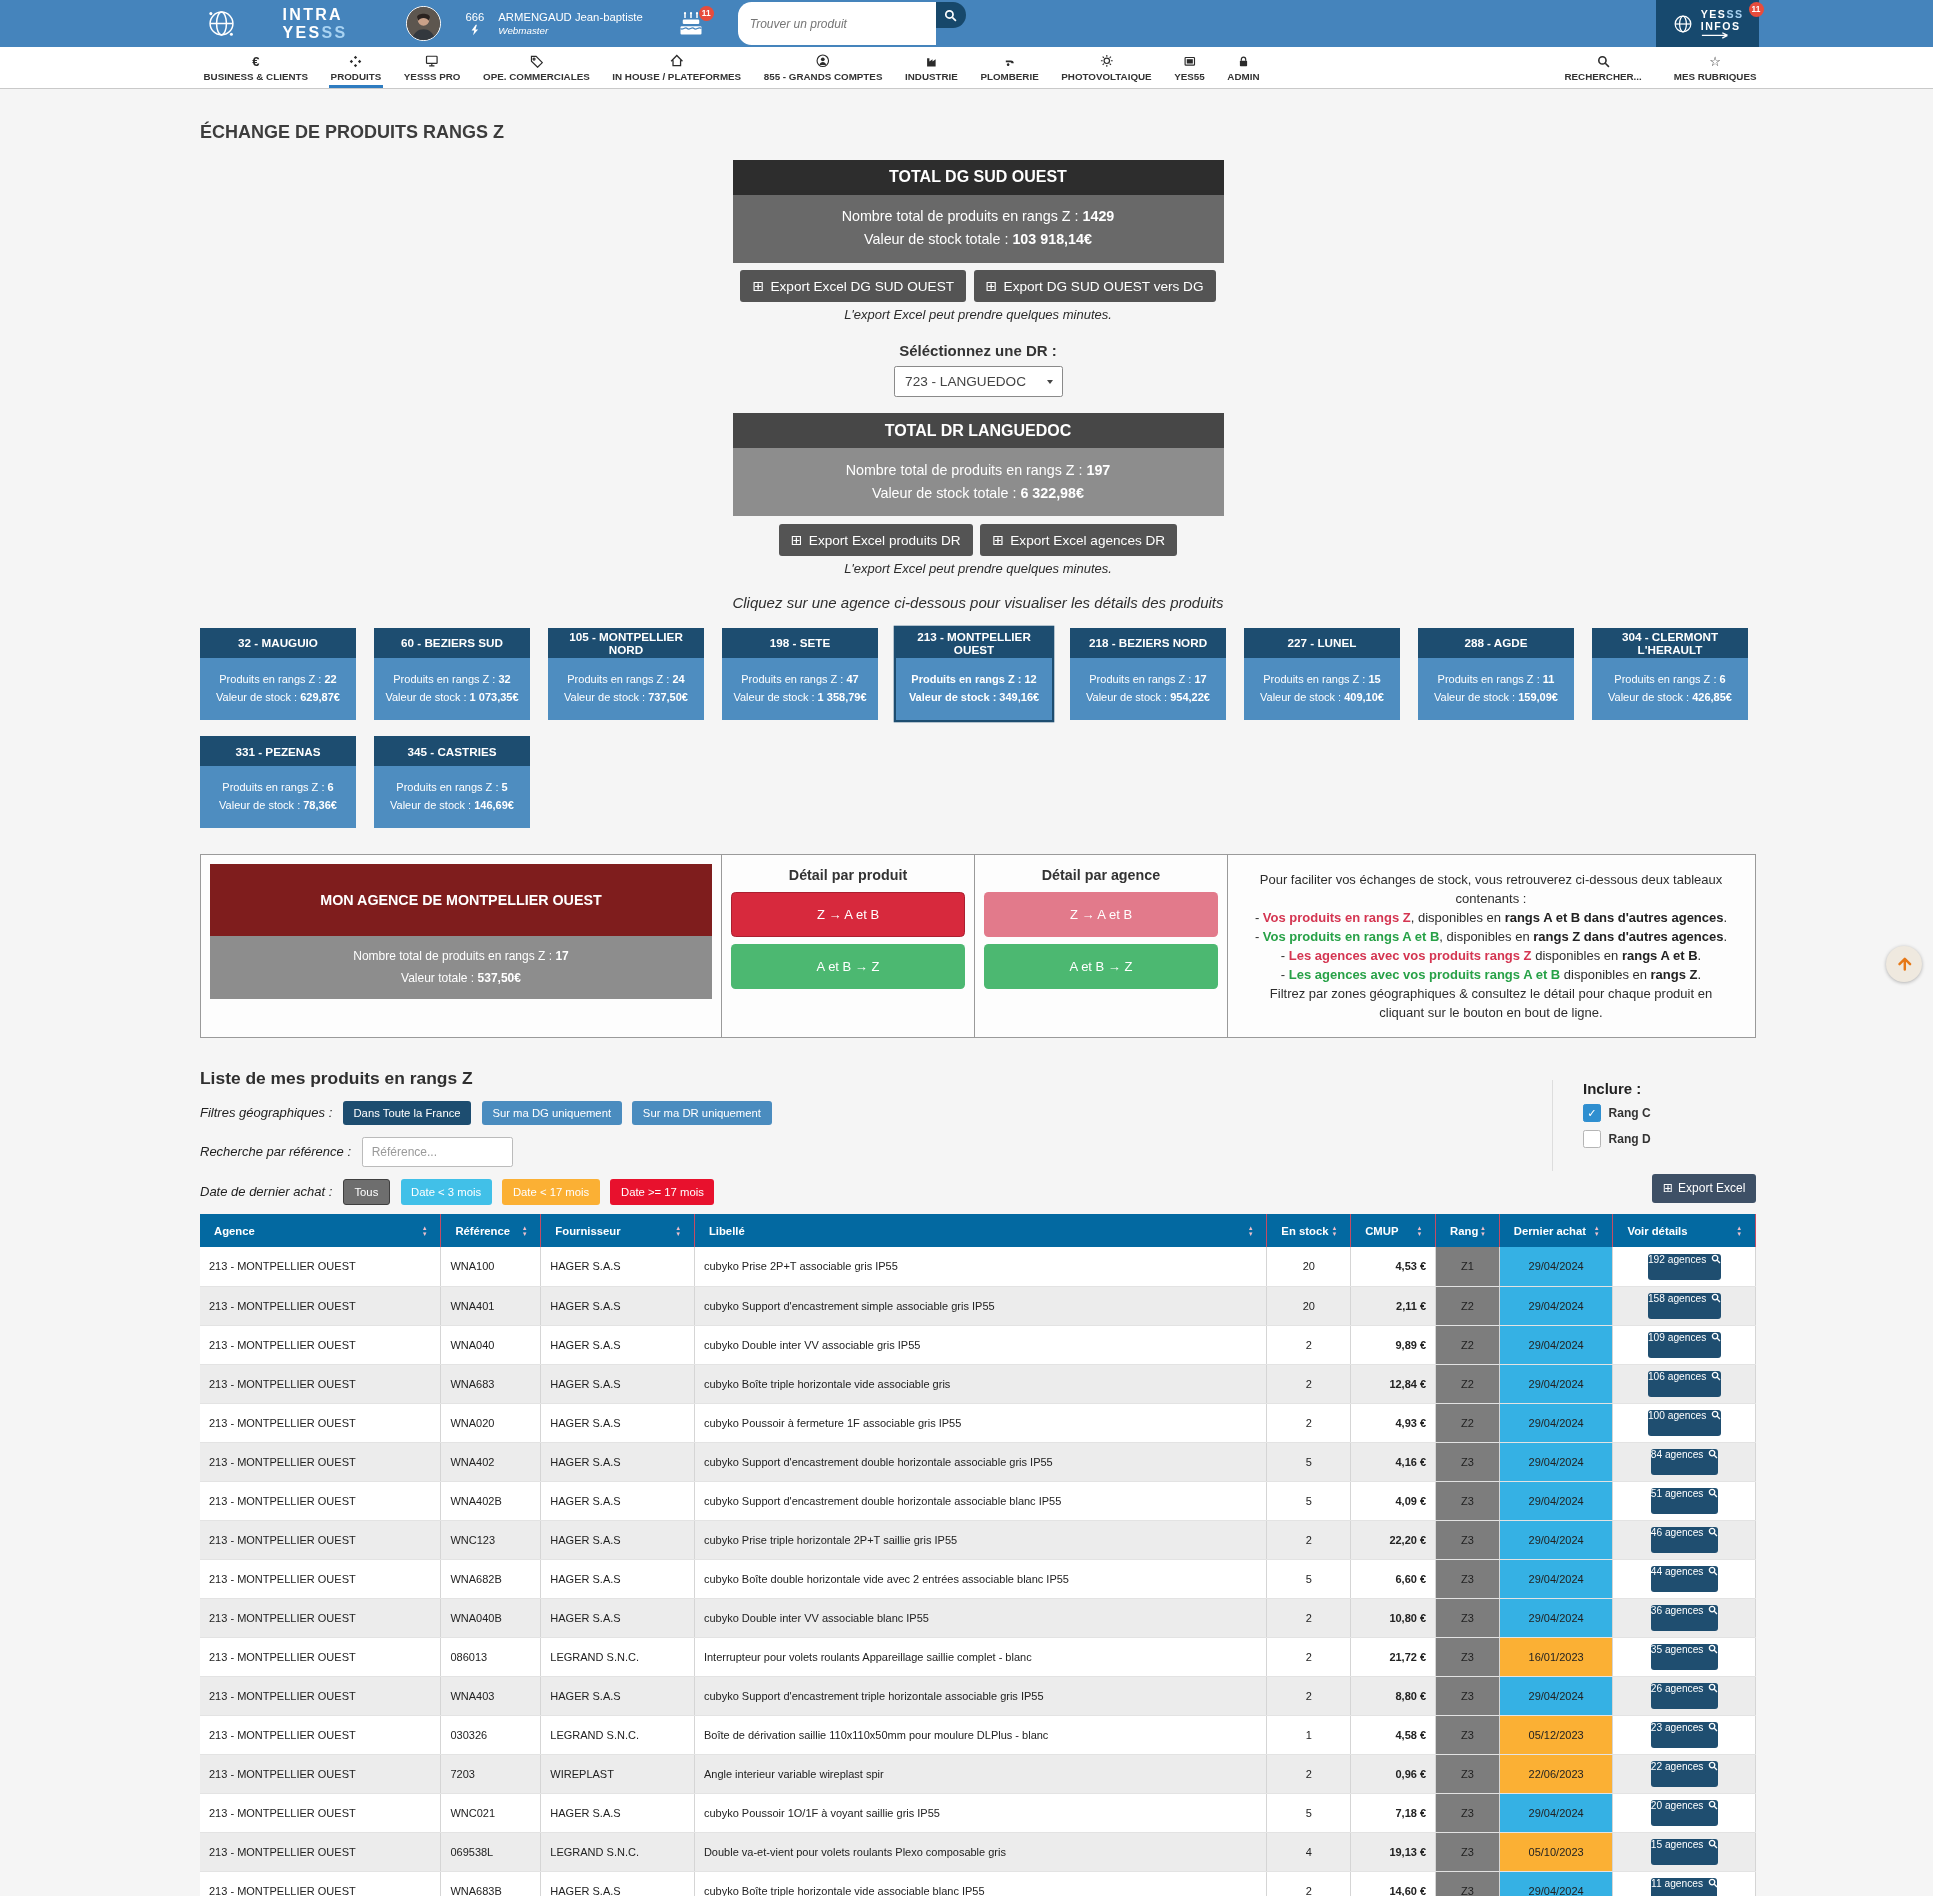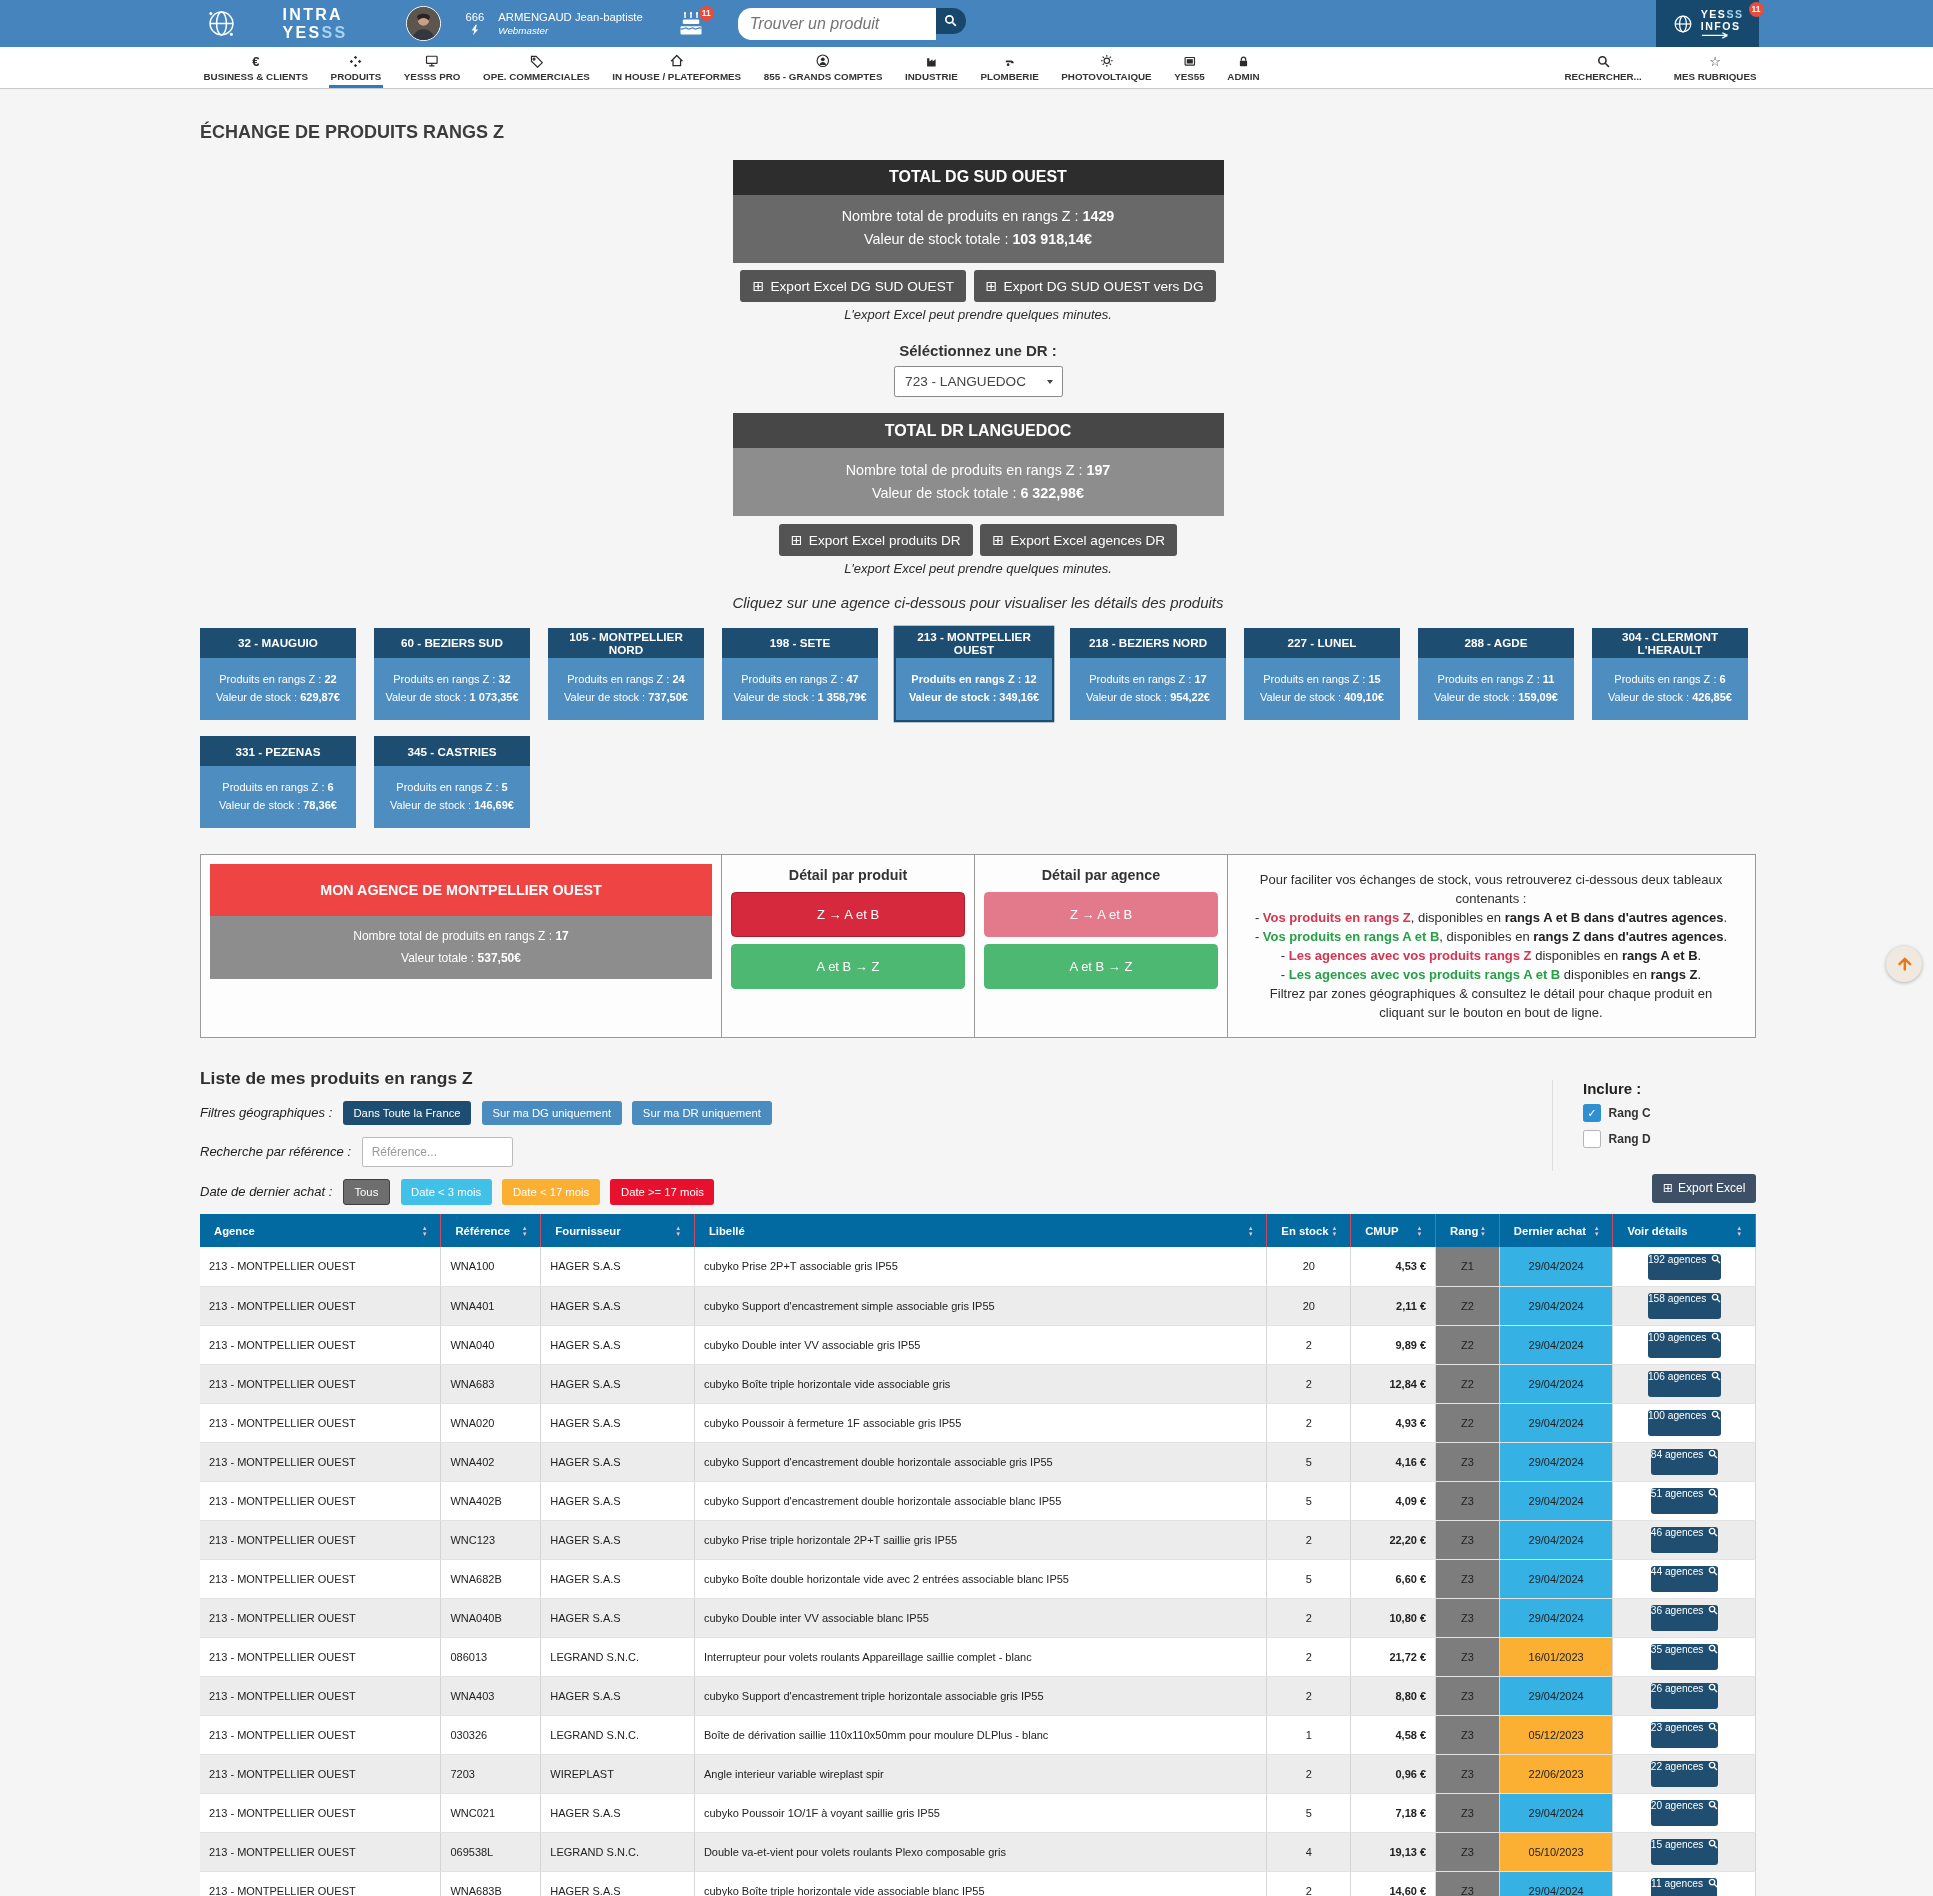--- a/index.html
+++ b/index.html
@@ -16,21 +16,21 @@
   .logo-text .lt2 b{ color:#fff; } .logo-text .lt2 span{ color:#a9d3f2; }
   .avatar { width:35px; height:35px; border-radius:50%; overflow:hidden; margin-left:59px; border:1.5px solid #fff; background:#4a4a4a; flex:none; }
   .userblock { display:flex; margin-left:24px; gap:14px; color:#fff; }
   .usercol1 { display:flex; flex-direction:column; align-items:center; gap:1.5px; font-size:11.3px; }
   .usercol2 { display:flex; flex-direction:column; gap:2.3px; }
   .username { font-size:11.3px; }
   .userrole { font-size:9.8px; font-style:italic; }
   .cake { position:relative; margin-left:35px; width:27px; }
   .badge { position:absolute; top:-6px; right:-9px; background:#e74c3c; color:#fff; border-radius:50%; width:15px; height:15px; font-size:8.3px; font-weight:bold; display:flex; align-items:center; justify-content:center; }
   .searchwrap { display:flex; margin-left:33px; }
-  .searchwrap input { width:198px; height:32px; border:none; border-radius:13.6px 0 0 13.6px; padding:11px 12px; font-size:16px; font-style:italic; color:#555; outline:none; font-family:inherit; }
+  .searchwrap input { width:198px; height:43px; border:none; border-radius:13.6px 0 0 13.6px; padding:11px 12px; font-size:12px; font-style:italic; color:#555; outline:none; font-family:inherit; }
   .searchbtn { width:30px; height:26.4px; background:#17486b; border:none; border-radius:0 13.6px 13.6px 0; display:flex; align-items:center; justify-content:center; cursor:pointer; }
   .infosbox { position:absolute; right:174px; top:0; width:103px; height:47px; background:#17496e; display:flex; align-items:center; justify-content:center; gap:5.3px; cursor:pointer; }
   .infos-text { color:#fff; font-weight:bold; font-size:10.6px; letter-spacing:1.5px; line-height:1.15; }
   .infos-text .lt2 span{ color:#a9d3f2; }
   .infosbox .badge { top:1.5px; right:-4.5px; }
   
   .navbar { height:42px; background:#fff; border-bottom:1.5px solid #c9c9c9; display:flex; justify-content:space-between; padding:0 175px 0 202px; }
   .nav-left { display:flex; gap:19.6px; } .nav-right { display:flex; gap:29px; }
   .nav-item { display:flex; flex-direction:column; align-items:center; justify-content:center; gap:3px; position:relative; cursor:pointer; padding:0 1.5px; }
   .nav-item .nicon { height:14.3px; display:flex; align-items:flex-end; color:#2b2b2b; font-size:13px; font-weight:bold; line-height:1; }
@@ -58,21 +58,21 @@
   .agency-card { width:156px; cursor:pointer; }
   .agency-card .ac-head { background:#1d4d70; color:#fff; font-weight:bold; font-size:11.7px; height:30px; display:flex; align-items:center; justify-content:center; text-align:center; padding:0 3px; }
   .agency-card .ac-body { background:#4e8dc0; color:#fff; font-size:11px; text-align:center; padding:12px 3px 13.6px; line-height:18px; }
   .agency-card.selected { box-shadow:0 0 0 2.3px #1d4d70; }
   .agency-card.selected .ac-body { font-weight:bold; }
   
   .panel4 { display:flex; margin-top:26px; border:0.8px solid #9a9a9a; background:#fdfdfd; }
   .p4cell { border-right:0.8px solid #9a9a9a; padding:9px; }
   .p4cell:last-child { border-right:none; }
   .p4c1 { width:521px; } .p4c2,.p4c3 { width:253px; } .p4c4 { width:526px; }
-  .mya-head { background:#ef4444; color:#fff; font-weight:bold; font-size:14.3px; height:52px; display:flex; align-items:center; justify-content:center; }
+  .mya-head { background:#7f1d1d; color:#fff; font-weight:bold; font-size:14.3px; height:72px; display:flex; align-items:center; justify-content:center; }
   .mya-body { background:#8d8d8d; color:#fff; font-size:12px; text-align:center; padding:9px 0; line-height:22.7px; }
   .p4title { text-align:center; font-weight:bold; font-size:14.3px; margin:3px 0 9px; }
   .bigbtn { display:flex; align-items:center; justify-content:center; width:100%; height:45px; border-radius:4.5px; color:#fff; font-size:13px; border:none; cursor:pointer; font-family:inherit; margin-bottom:7.6px; }
   .bb-red { background:#d7293d; border:1.5px solid #aa1f30; }
   .bb-pink { background:#e27a8b; }
   .bb-green { background:#4cb871; }
   .infotext { font-size:13px; line-height:19px; text-align:center; padding:6px 10.6px; color:#2d2d2d; }
   .infotext .red { color:#d43551; font-weight:bold; }
   .infotext .green { color:#27a147; font-weight:bold; }
   .infotext .bold { font-weight:bold; color:#222; }

